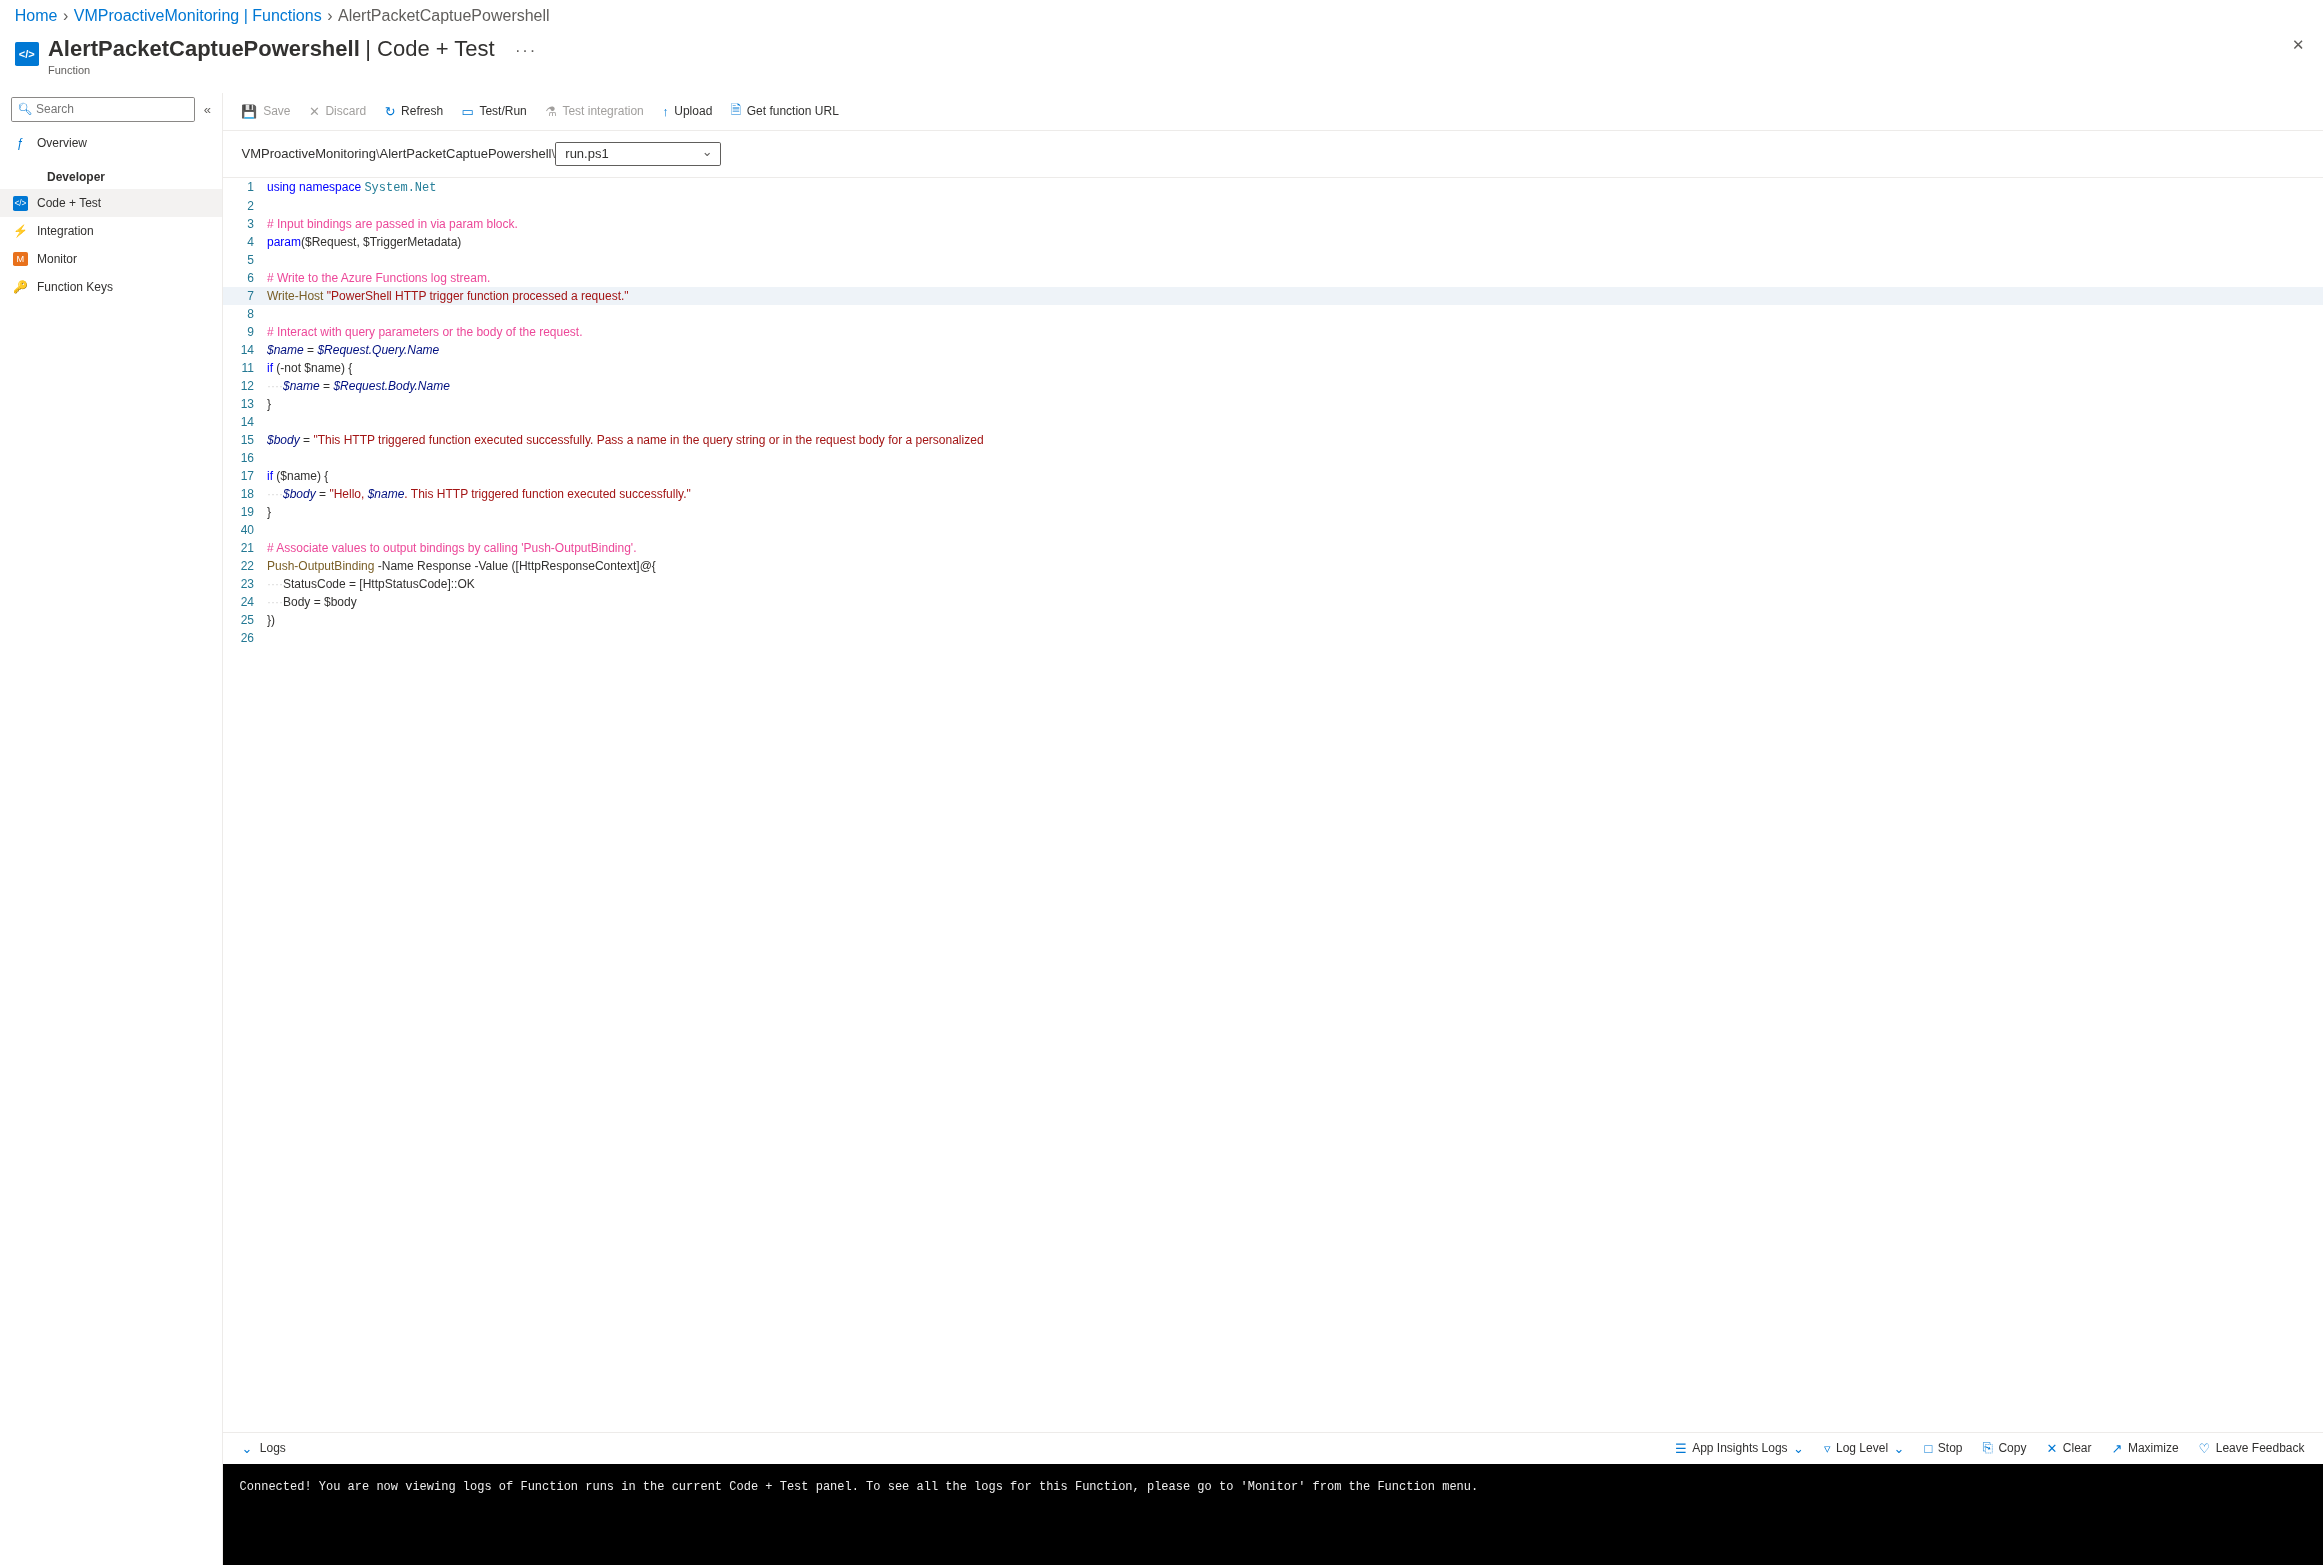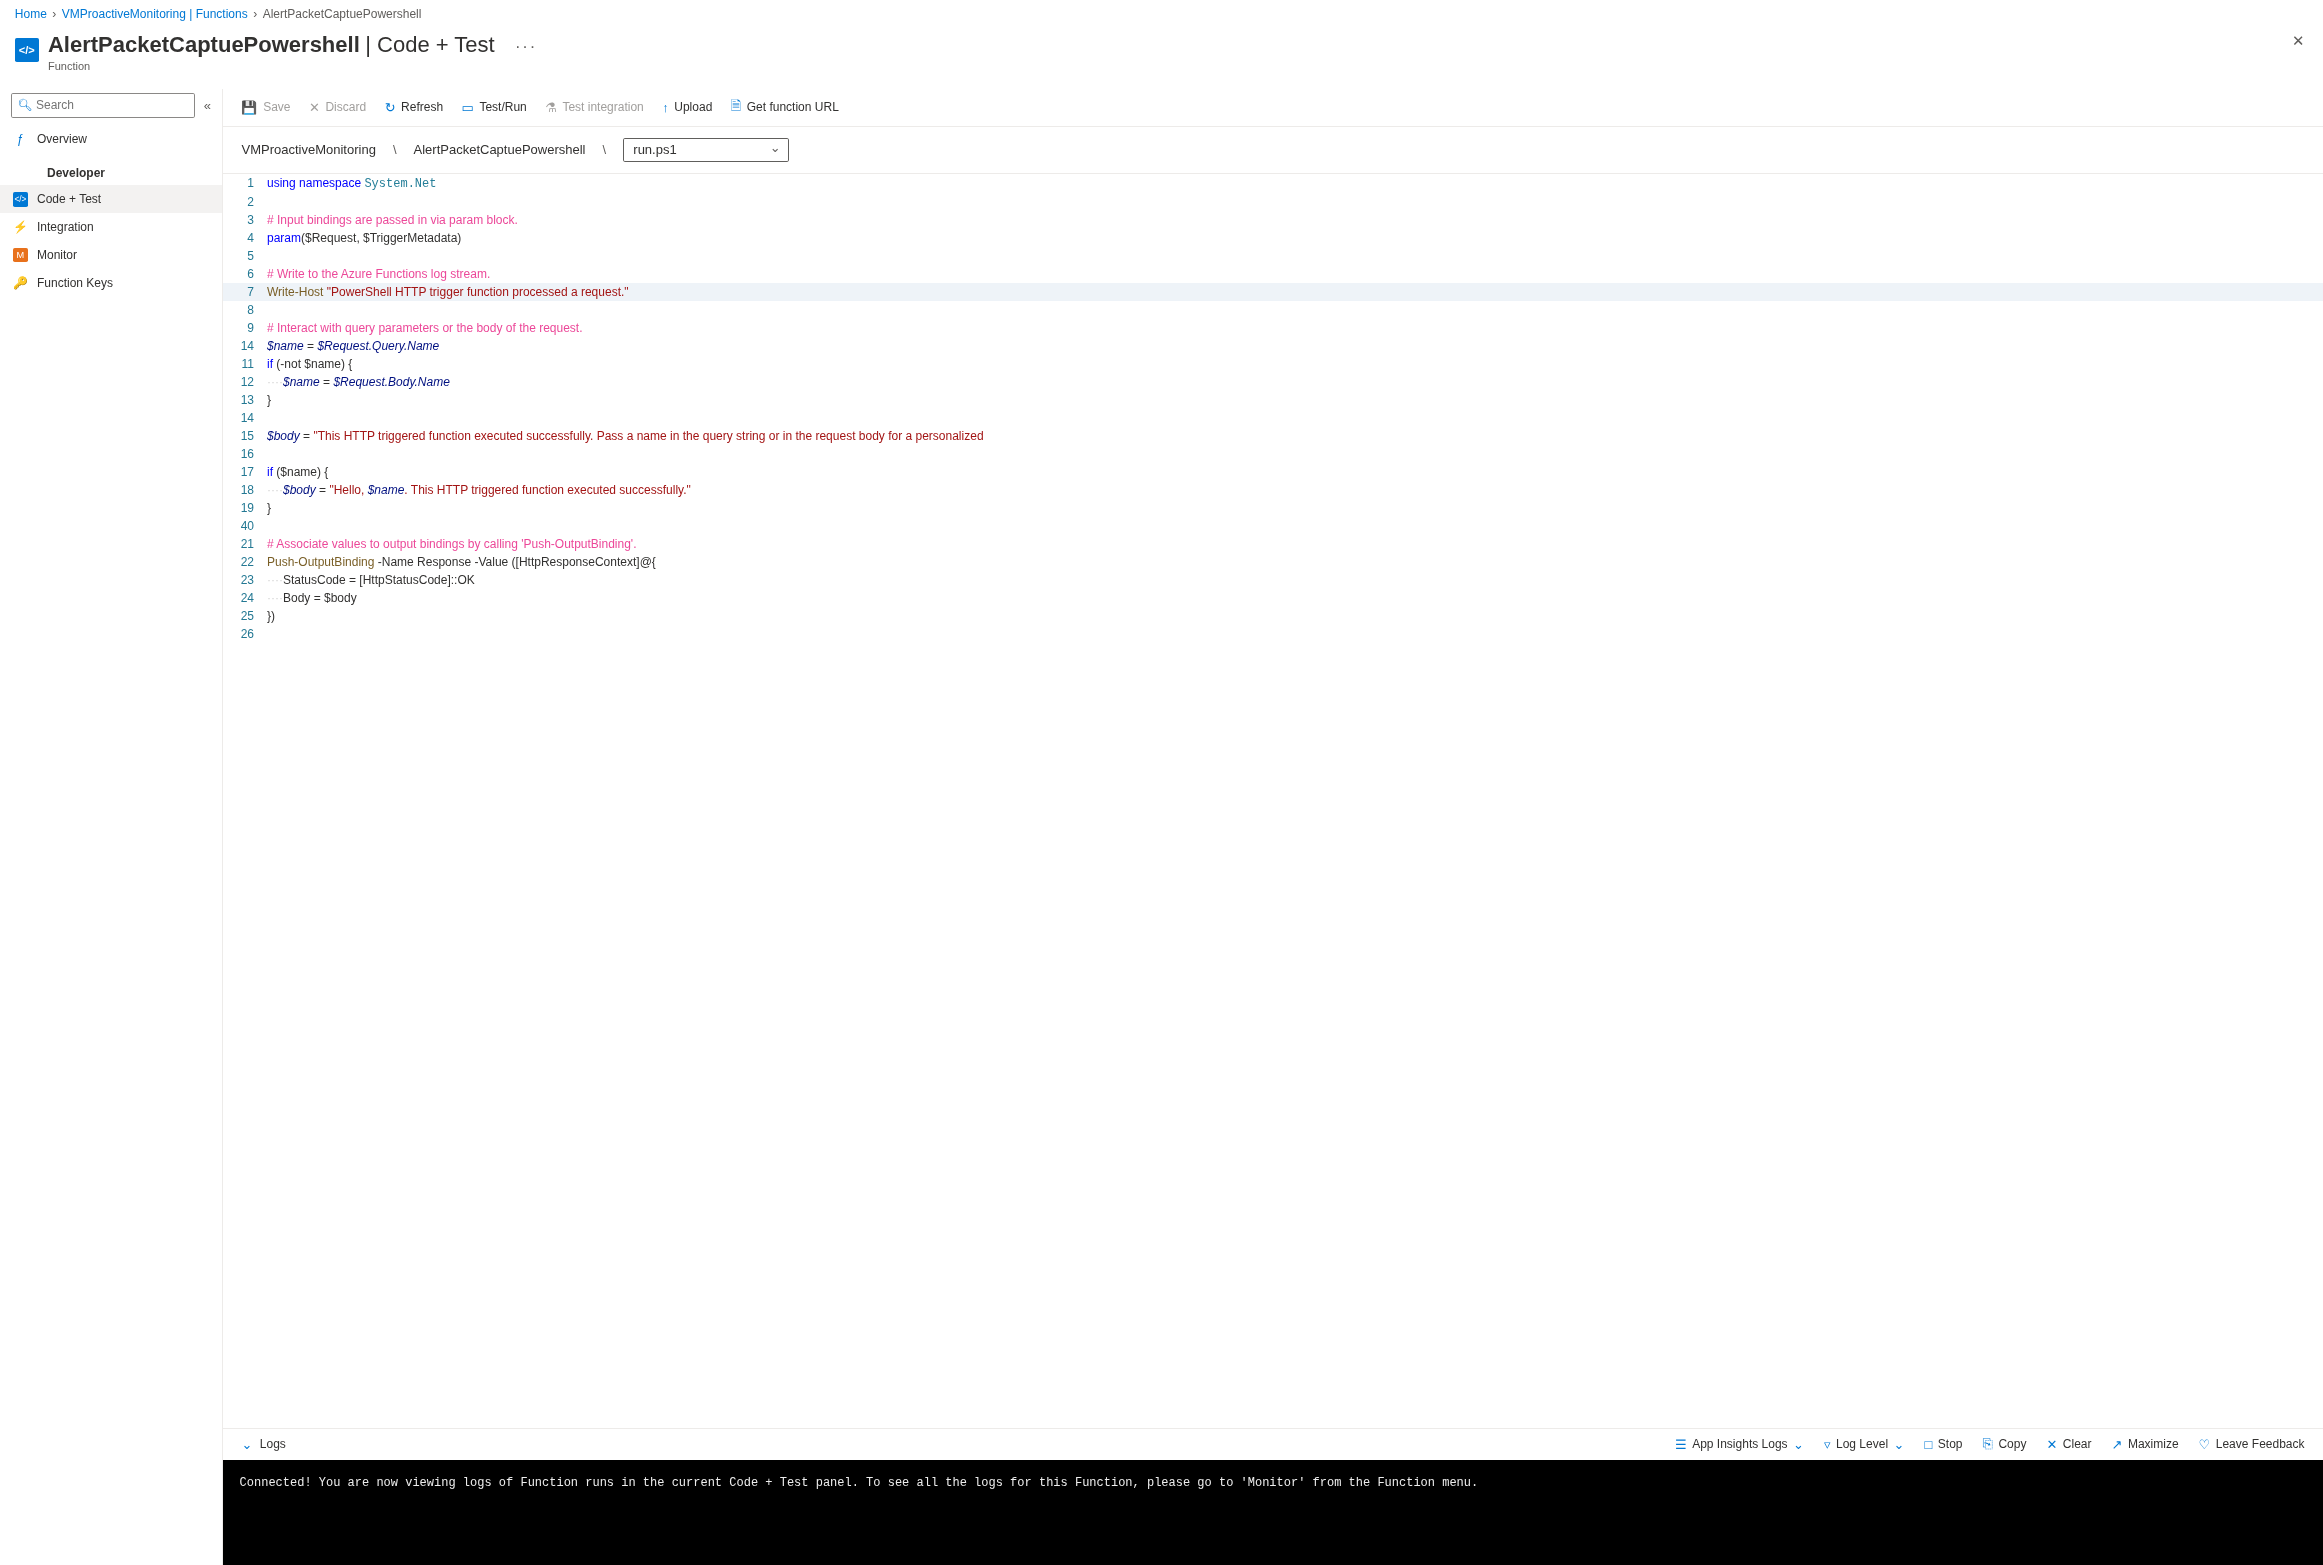--- a/index.html
+++ b/index.html
@@ -1,19 +1,19 @@
 <!DOCTYPE html>
 <html style="font-size:14.8px"><head>
 <meta charset="utf-8">
 <style>
   * { box-sizing: border-box; margin: 0; padding: 0; font-family: "Segoe UI", Arial, sans-serif; }
   body { background: #ffffff; color: #323130; font-size: 12px; overflow: hidden; }
 
   
-  .crumbs { padding: 7.4px 14.8px; font-size: 12px; display: flex; align-items: center; gap: 5.5px; }
+  .crumbs { padding: 7.4px 14.8px; font-size: 16px; display: flex; align-items: center; gap: 5.5px; }
   .crumbs a { color: #0078d4; text-decoration: none; cursor: pointer; }
   .crumbs .sep { color: #605e5c; }
   .crumbs .cur { color: #605e5c; }
 
   
   .page-head { display: flex; align-items: flex-start; padding: 3.7px 14.8px 16.6px 14.8px; gap: 9.2px; position: relative; }
   .res-icon { width: 24px; height: 24px; background: #0078d4; border-radius: 1.8px; display: flex; align-items: center; justify-content: center; color: #fff; font-size: 11px; font-weight: bold; margin-top: 5.5px; }
   .title-block { display: flex; flex-direction: column; }
   .title-row { display: flex; align-items: baseline; gap: 5.5px; }
   .title-main { font-size: 22px; font-weight: 600; }
@@ -42,21 +42,21 @@
 
   
   .toolbar { border-bottom: 0.9px solid #edebe9; padding: 7.4px 18.5px; display: flex; align-items: center; gap: 18.5px; }
   .tbtn { display: flex; align-items: center; gap: 5.5px; color: #323130; cursor: pointer; font-size: 12px; }
   .tbtn.disabled { color: #a19f9d; cursor: default; }
   .tbtn .ico { font-size: 13px; color: #605e5c; }
   .tbtn.disabled .ico { color: #a19f9d; }
   .tbtn.blue .ico { color: #0078d4; }
 
   
-  .pathbar { padding: 11px 18.5px; display: flex; align-items: center; gap: 17px; font-size: 13px; color: #323130; }
+  .pathbar { padding: 11px 18.5px; display: flex; align-items: center; gap: 0; font-size: 13px; color: #323130; }
   .pathbar .seg { font-weight: 400; }
   .pathbar .slash { color: #605e5c; }
   .file-select { border: 0.9px solid #605e5c; border-radius: 1.8px; padding: 3.7px 24px 3.7px 9.2px; min-width: 166px; position: relative; cursor: pointer; font-size: 13px; }
   .file-select:after { content: "⌄"; position: absolute; right: 7.4px; top: 1.8px; color: #605e5c; }
 
   
   .editor { flex: 1; overflow: auto; border-top: 0.9px solid #edebe9; font-family: Consolas, "Courier New", monospace; font-size: 12px; line-height: 1.5; position: relative; }
   .code-line { display: flex; }
   .gutter { width: 44px; text-align: right; padding-right: 13px; color: #237893; user-select: none; flex-shrink: 0; }
   .code { white-space: pre; flex: 1; }

